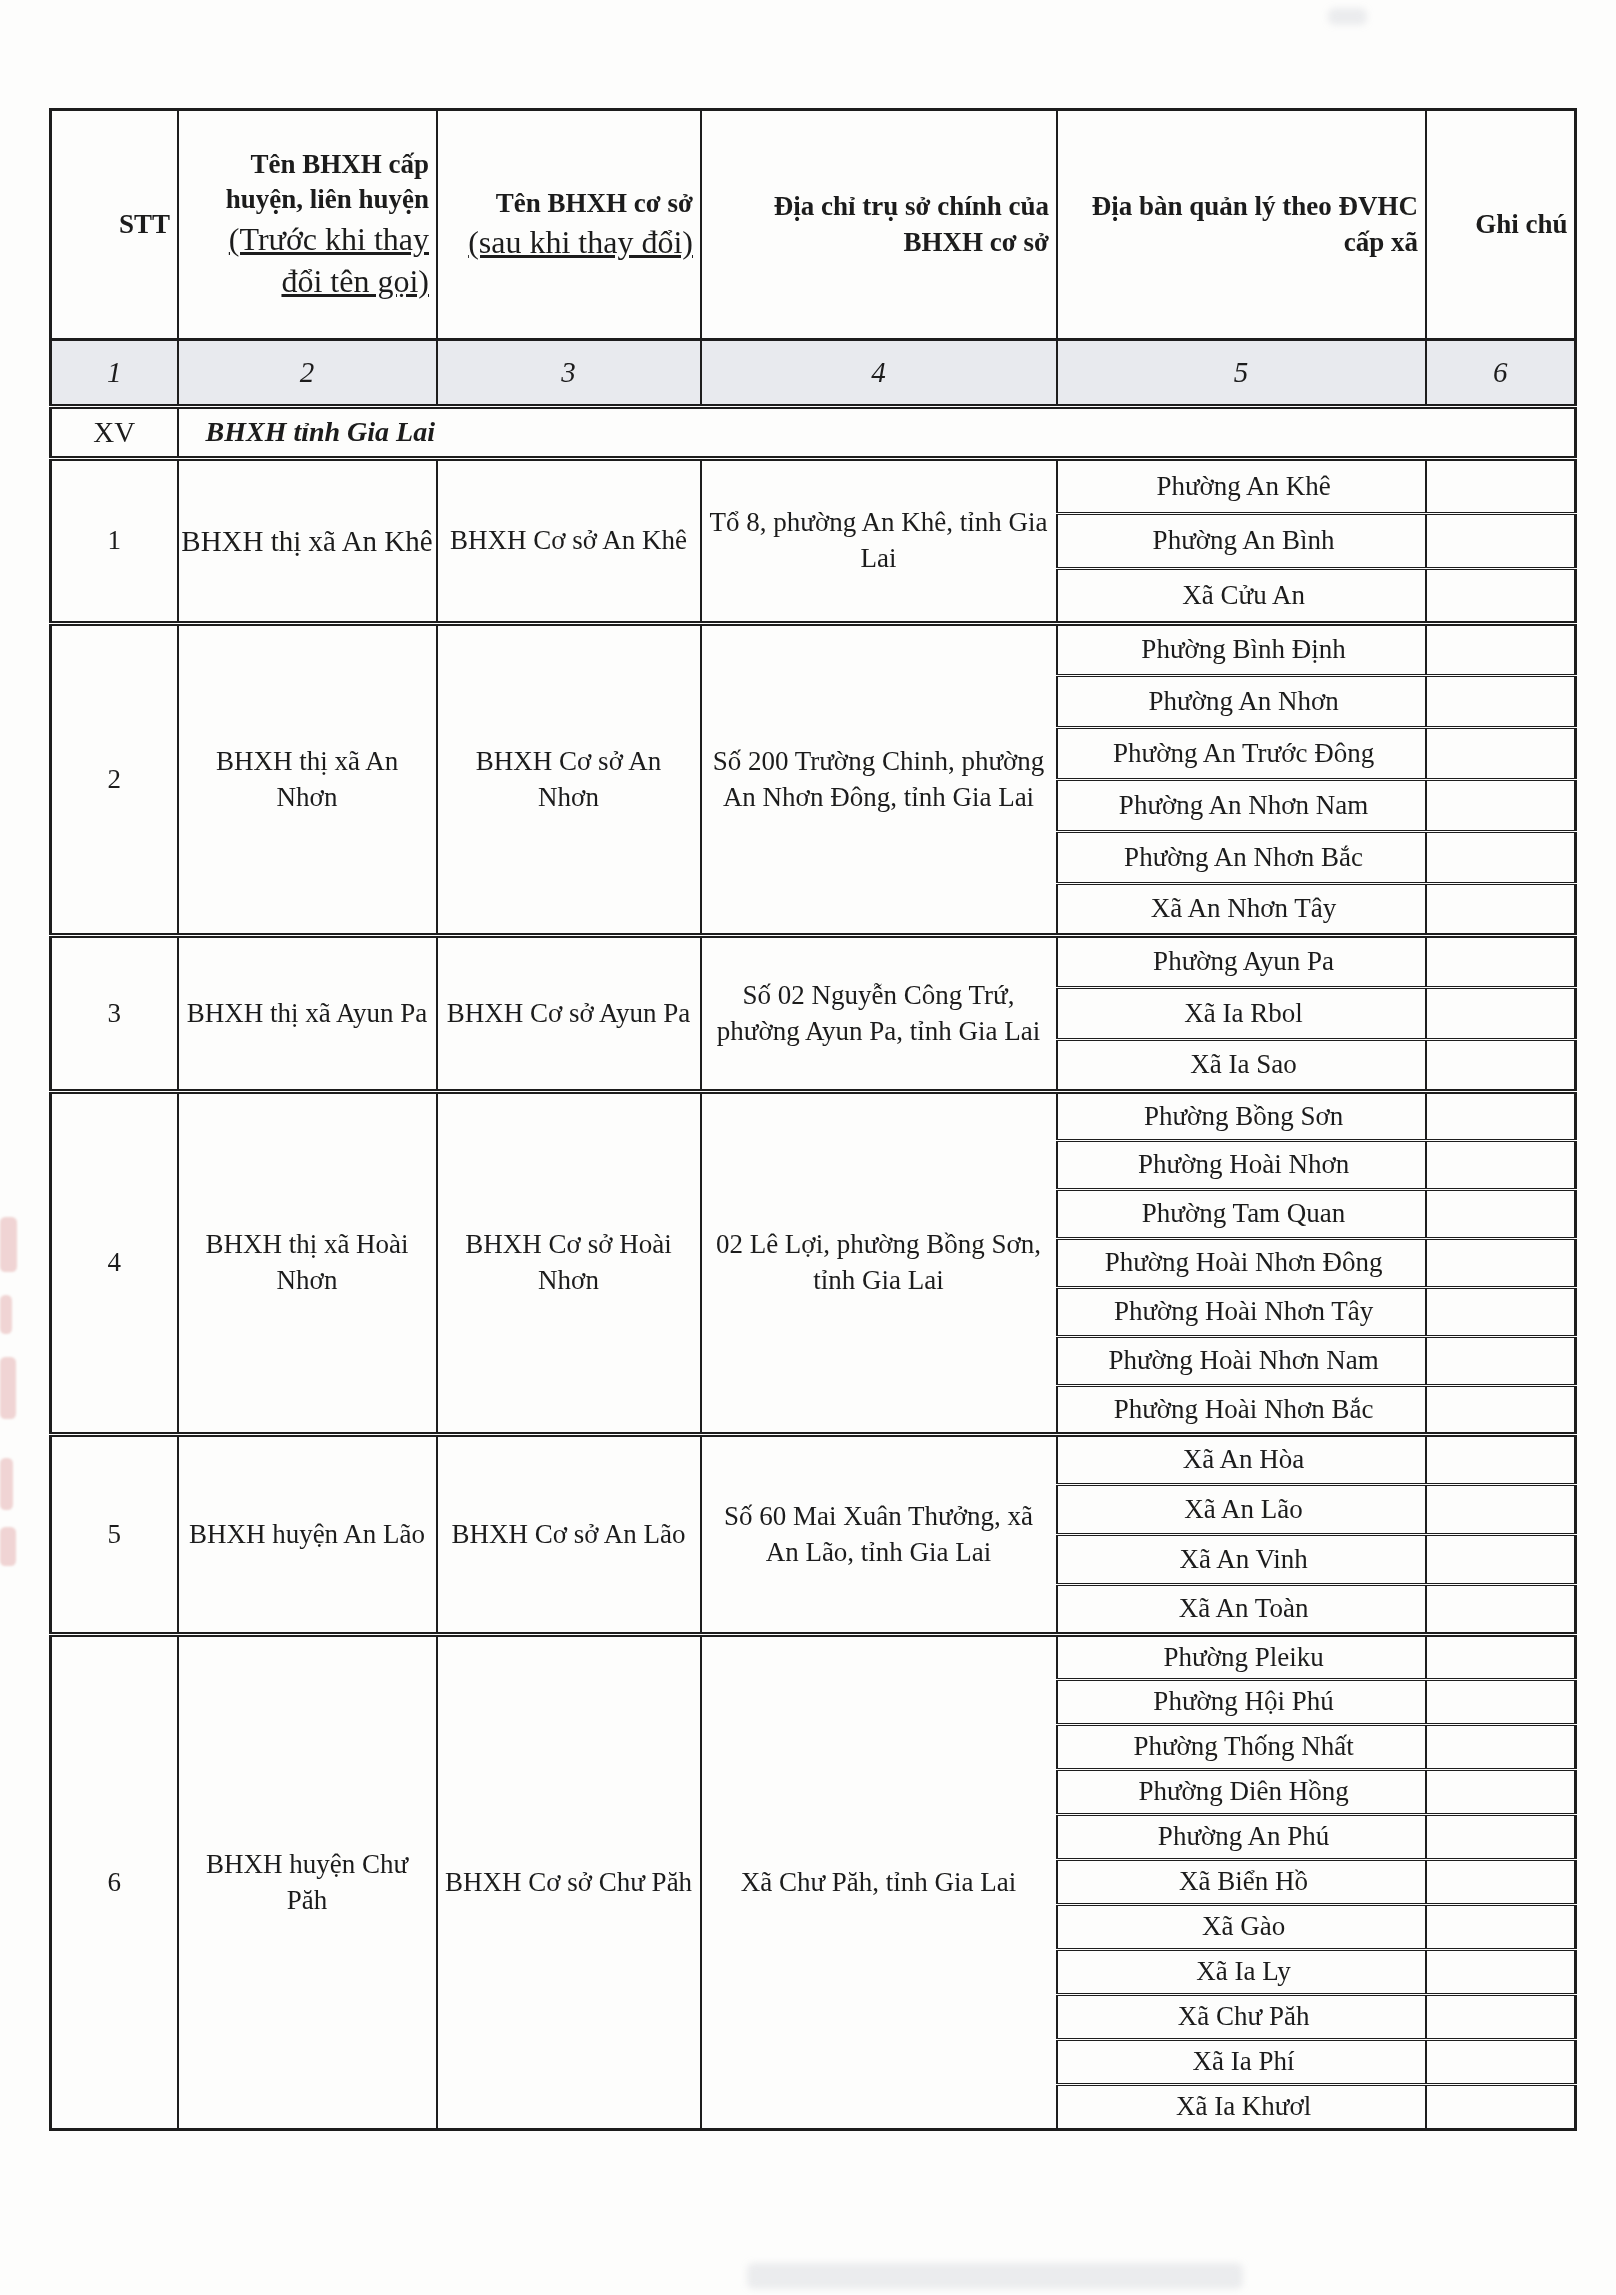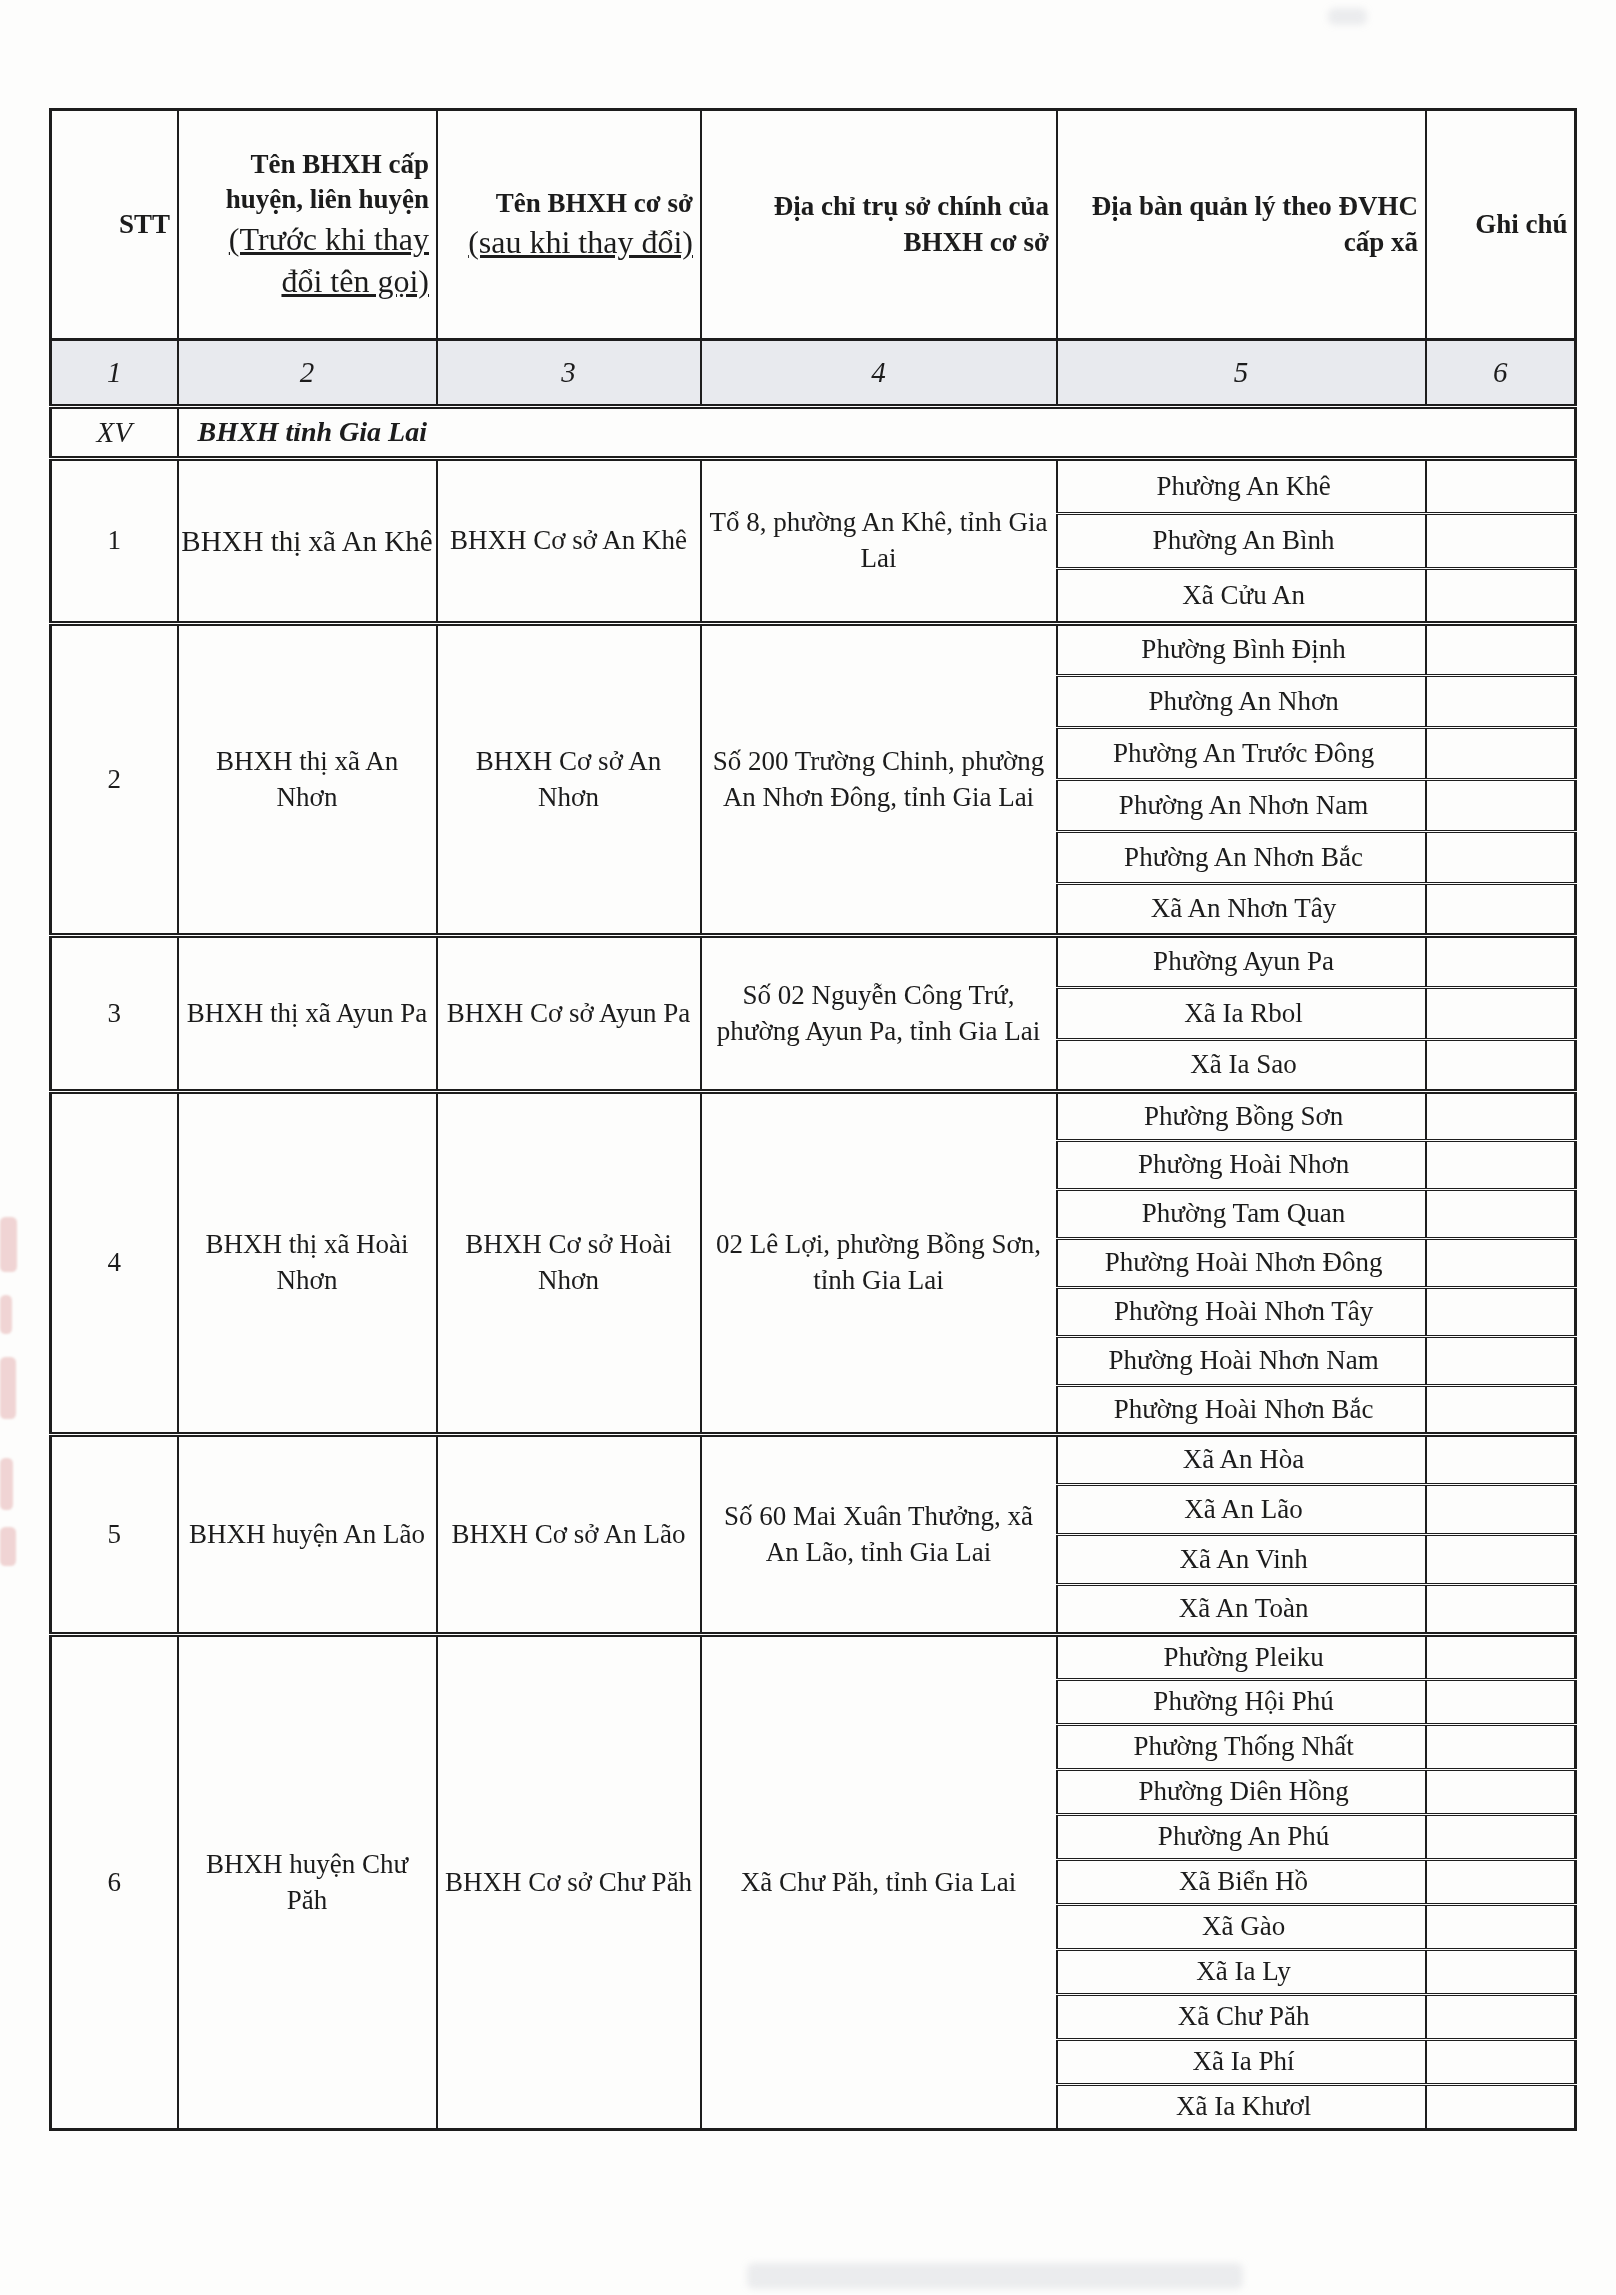--- a/index.html
+++ b/index.html
@@ -35,24 +35,24 @@
   
   tr.idx td {
     background:#e8eaee;
     font-style:italic;
     font-size:29px;
     border-top:3.9px solid #1d1d1d;
     border-bottom:5.2px double #1d1d1d;
   }
   
   tr.sec td { border-bottom:5.2px double #1d1d1d; }
-  .sec-no { font-style:italic; font-size:29px; }
+  .sec-no { font-size:29px; }
   .sec-title {
     font-weight:bold; font-style:italic;
-    text-align:left; padding-left:19px; font-size:28px;
+    text-align:left; padding-left:27px; font-size:28px;
   }
   
   tr.major td { border-top:5.2px double #1d1d1d; }
   
   td.sub-top { border-top:3.3px double #1d1d1d; }
   td.area { text-align:center; padding-left:11.7px; }
   td.clip {
     white-space:nowrap;
     padding-left:0; padding-right:0;
     font-size:29px;

